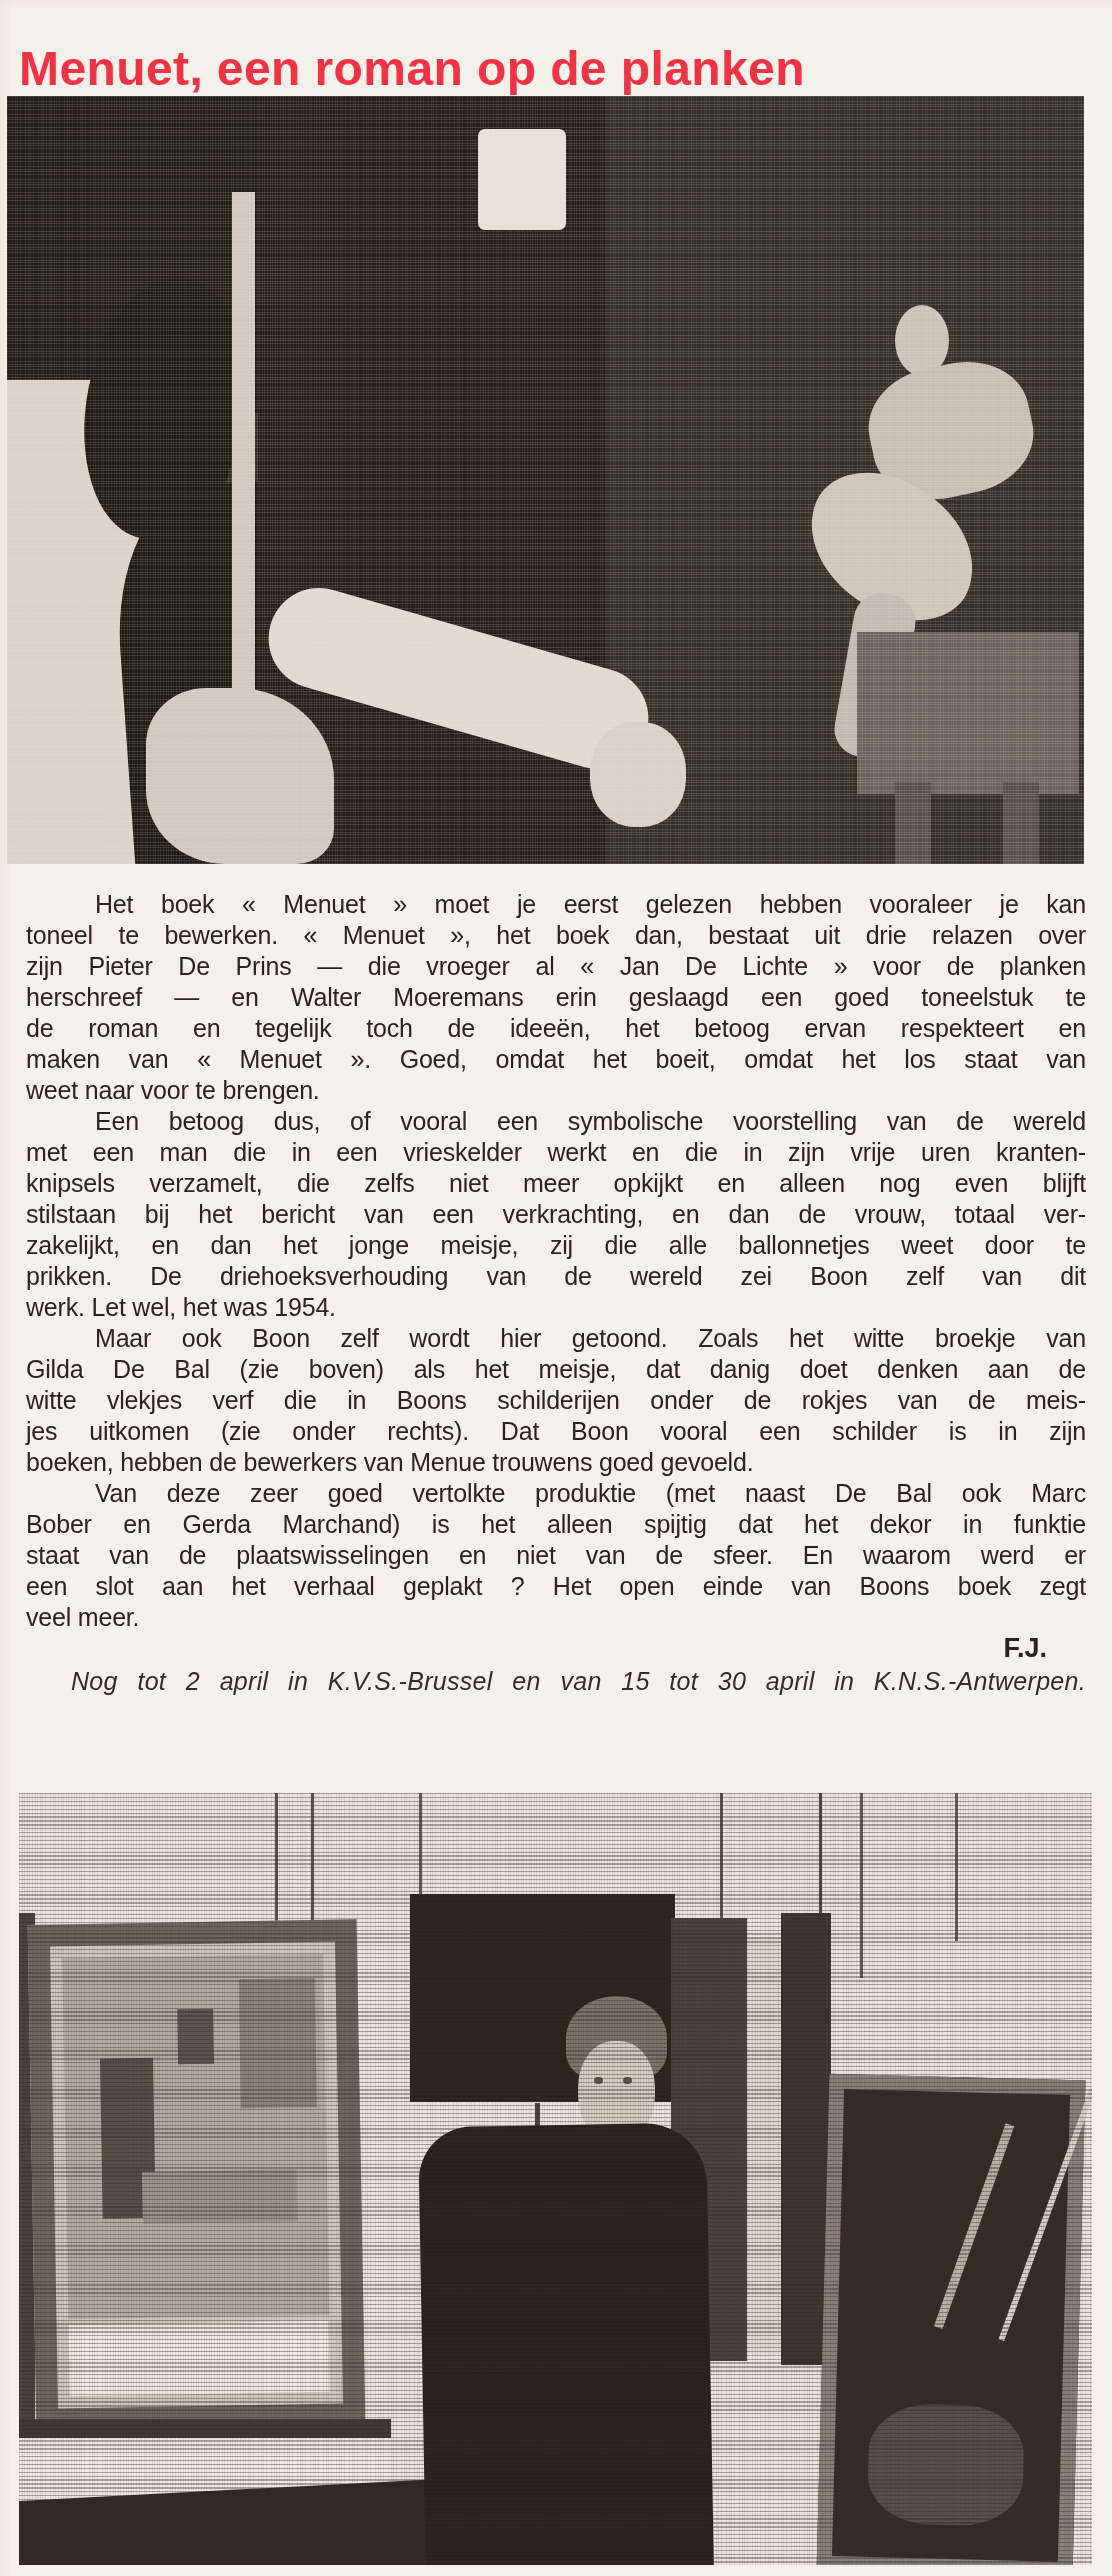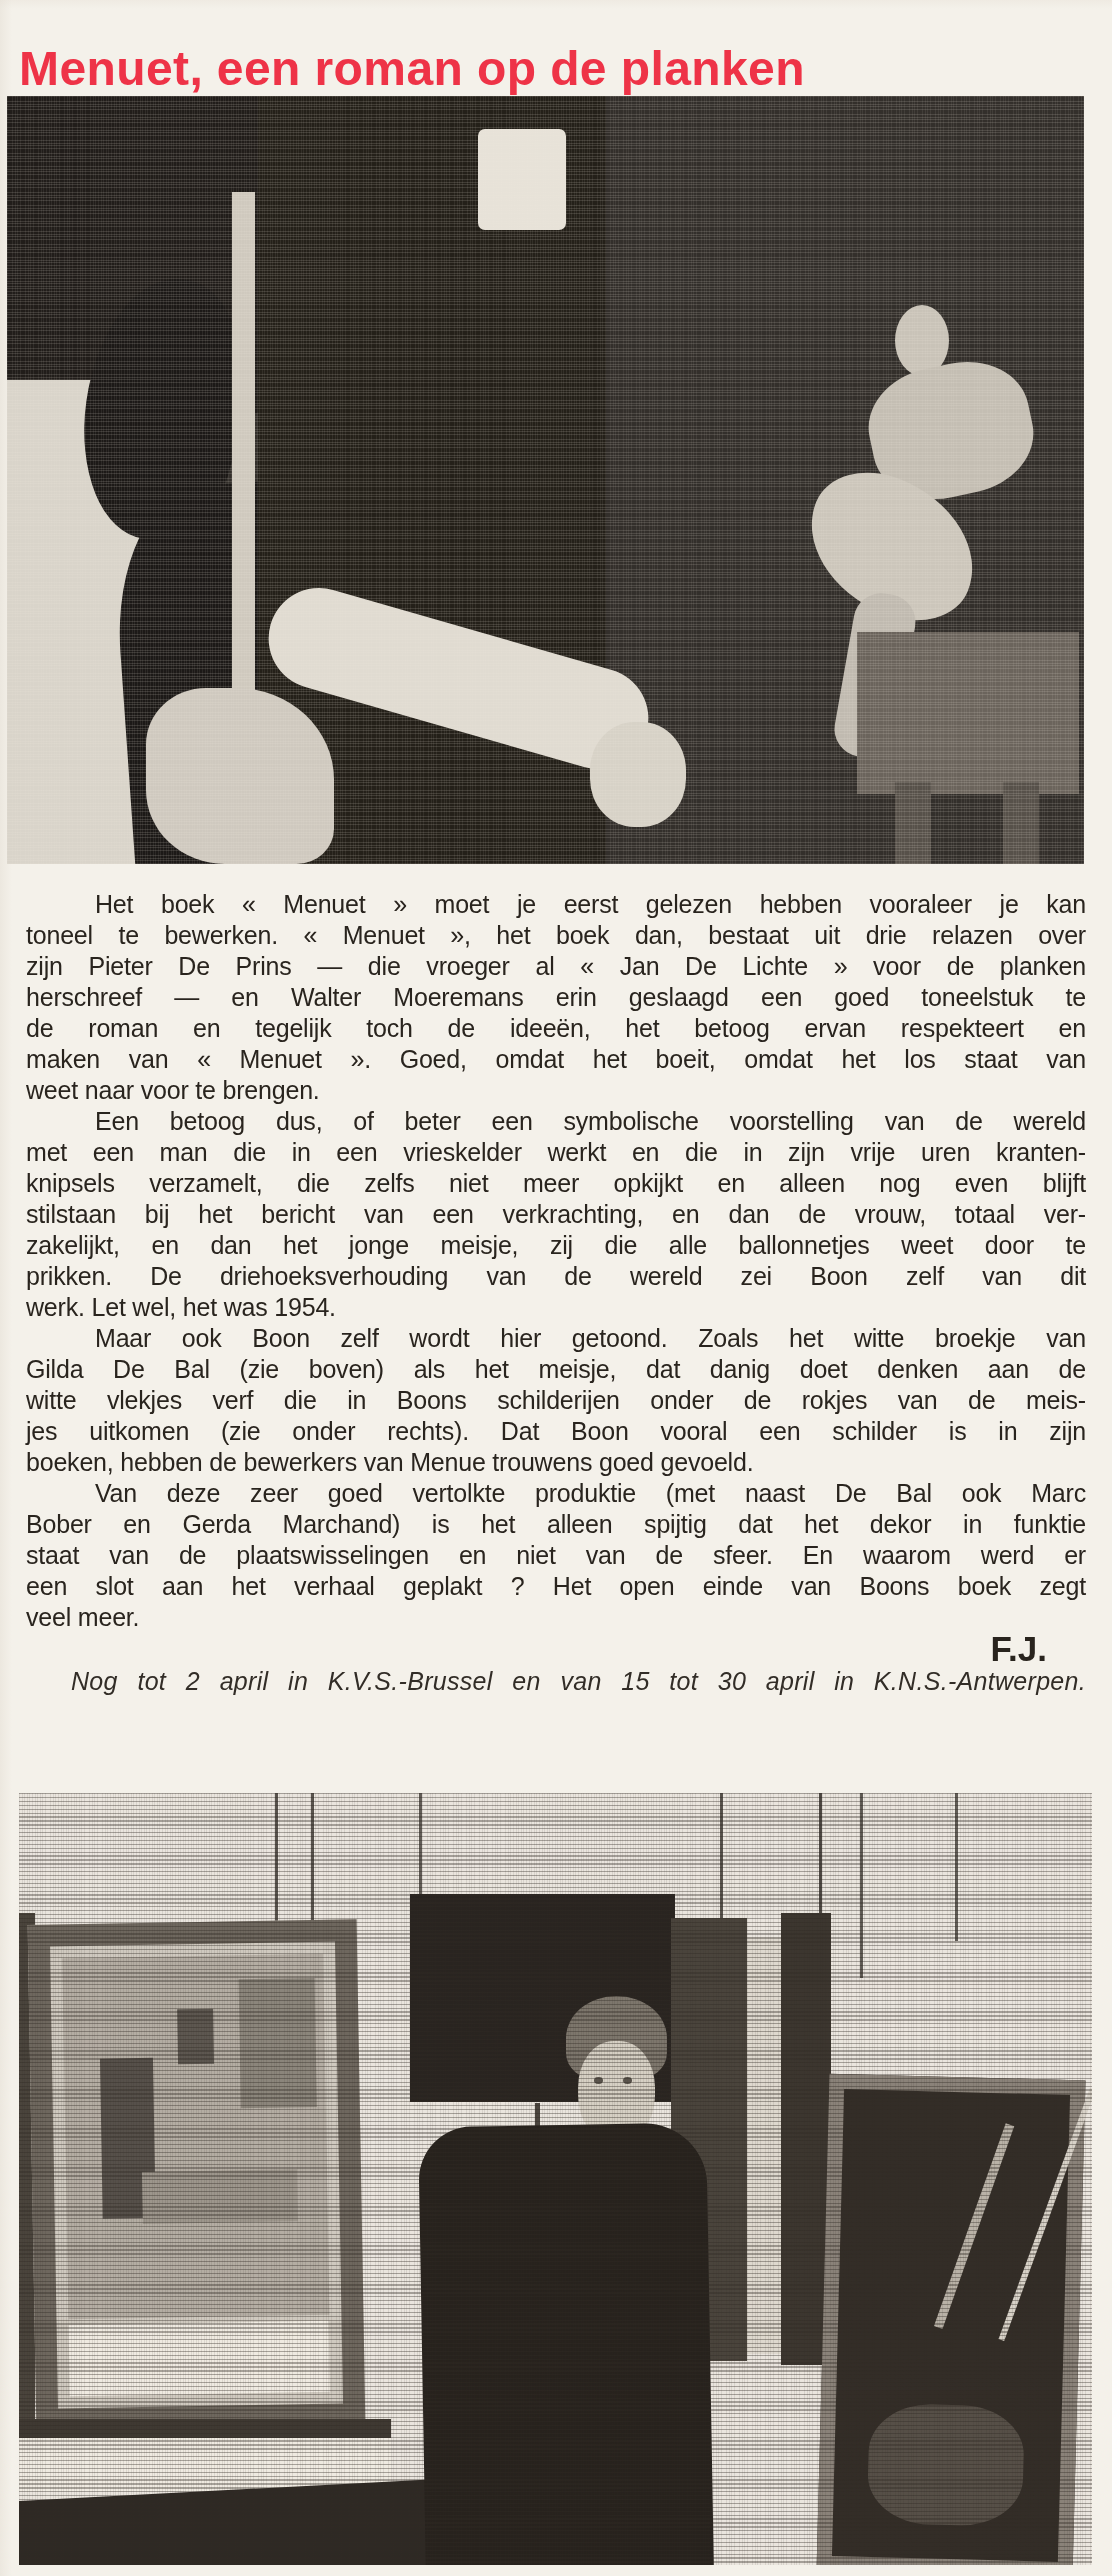--- a/index.html
+++ b/index.html
@@ -56,21 +56,21 @@
   }
   .jline {
     font-size: 25px; font-weight: 400; letter-spacing: -0.2px;
     line-height: 31px; height: 31px;
     text-align: justify; text-align-last: justify;
     white-space: normal;
   }
   .jline.plast { text-align: left; text-align-last: left; }
   .jline.first { text-indent: 69px; }
   #byline {
-    font-size: 35px; font-weight: 700; line-height: 31px;
+    font-size: 27px; font-weight: 700; line-height: 31px;
     text-align: right; padding-right: 39px; color: #29241e;
   }
   #note {
     font-size: 25px; font-style: italic; font-weight: 400;
     line-height: 34px; color: #322d27; letter-spacing: 0.3px;
     padding-left: 45px; text-align: justify; text-align-last: justify;
   }
 </style>
 </head>
 <body>
@@ -101,21 +101,21 @@
 
   <div id="article">
     <div id="article-lines">
         <div class="jline first">Het boek « Menuet » moet je eerst gelezen hebben vooraleer je kan</div>
         <div class="jline">toneel te bewerken. « Menuet », het boek dan, bestaat uit drie relazen over</div>
         <div class="jline">zijn Pieter De Prins — die vroeger al « Jan De Lichte » voor de planken</div>
         <div class="jline">herschreef — en Walter Moeremans erin geslaagd een goed toneelstuk te</div>
         <div class="jline">de roman en tegelijk toch de ideeën, het betoog ervan respekteert en</div>
         <div class="jline">maken van « Menuet ». Goed, omdat het boeit, omdat het los staat van</div>
         <div class="jline plast">weet naar voor te brengen.</div>
-        <div class="jline first">Een betoog dus, of beter een symbolische voorstelling van de wereld</div>
+        <div class="jline first">Een betoog dus, of vooral een symbolische voorstelling van de wereld</div>
         <div class="jline">met een man die in een vrieskelder werkt en die in zijn vrije uren kranten-</div>
         <div class="jline">knipsels verzamelt, die zelfs niet meer opkijkt en alleen nog even blijft</div>
         <div class="jline">stilstaan bij het bericht van een verkrachting, en dan de vrouw, totaal ver-</div>
         <div class="jline">zakelijkt, en dan het jonge meisje, zij die alle ballonnetjes weet door te</div>
         <div class="jline">prikken. De driehoeksverhouding van de wereld zei Boon zelf van dit</div>
         <div class="jline plast">werk. Let wel, het was 1954.</div>
         <div class="jline first">Maar ook Boon zelf wordt hier getoond. Zoals het witte broekje van</div>
         <div class="jline">Gilda De Bal (zie boven) als het meisje, dat danig doet denken aan de</div>
         <div class="jline">witte vlekjes verf die in Boons schilderijen onder de rokjes van de meis-</div>
         <div class="jline">jes uitkomen (zie onder rechts). Dat Boon vooral een schilder is in zijn</div>

